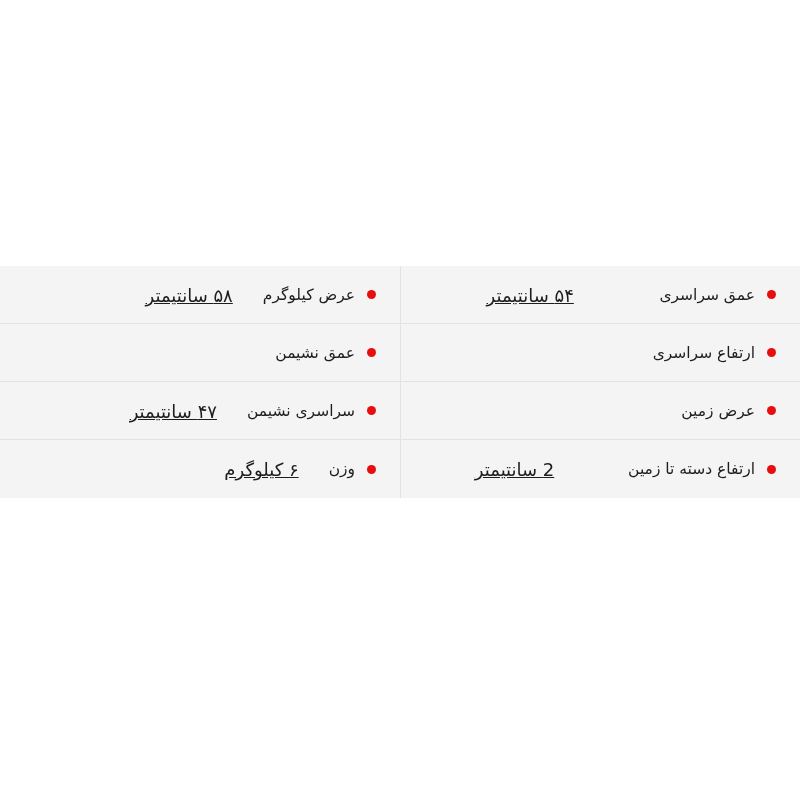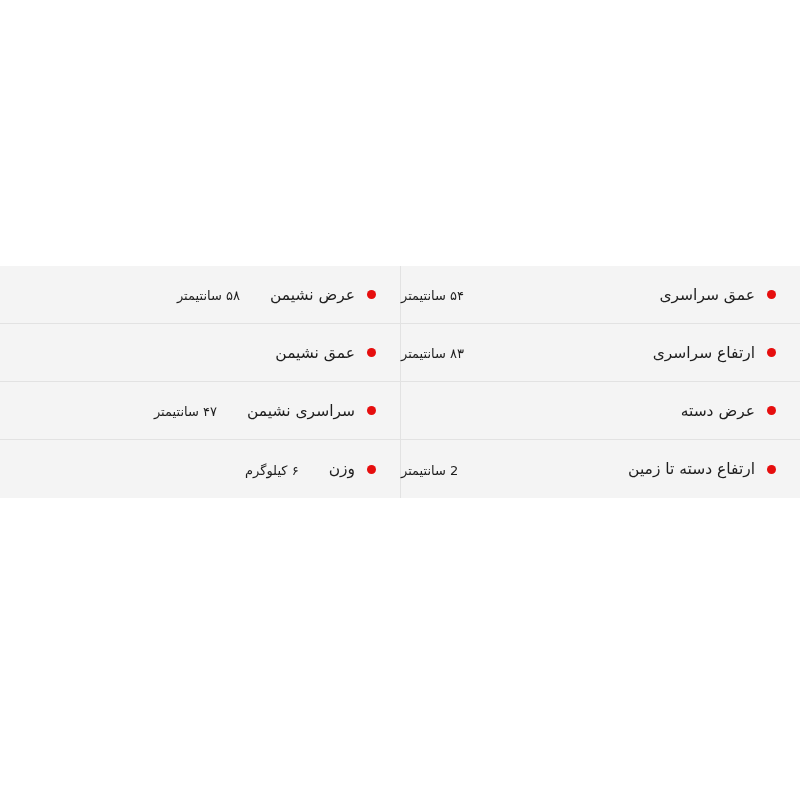--- a/index.html
+++ b/index.html
@@ -73,67 +73,67 @@
     color: #1d1d1d;
     white-space: nowrap;
     line-height: 1;
     padding-top: 2px;
   }
 
   .spec-value {
     flex: 1 1 auto;
     text-align: right;
     padding-right: 30px;
-    font-size: 13px;
+    font-size: 18px;
     color: #1d1d1d;
     white-space: nowrap;
     line-height: 1;
     padding-top: 2px;
     direction: rtl;
+    text-decoration: underline;
   }
 
   
-  .cell-right .spec-value { padding-right: 0; padding-left: 0; text-align: left; }
+  .cell-right .spec-value { padding-right: 0; padding-left: 0; text-align: center; }
 </style>
 </head>
 <body>
 
 <div id="page">
 
   <div class="spec-table">
 
     <div class="spec-row">
       <div class="spec-cell cell-right">
         <span class="bullet"></span>
         <span class="spec-label">عمق سراسری</span>
         <span class="spec-value">۵۴ سانتیمتر</span>
       </div>
       <div class="spec-cell cell-left">
         <span class="bullet"></span>
-        <span class="spec-label">عرض نشیمن</span>
+        <span class="spec-label">عرض کیلوگرم</span>
         <span class="spec-value">۵۸ سانتیمتر</span>
       </div>
     </div>
 
     <div class="spec-row">
       <div class="spec-cell cell-right">
         <span class="bullet"></span>
         <span class="spec-label">ارتفاع سراسری</span>
-        <span class="spec-value">۸۳ سانتیمتر</span>
       </div>
       <div class="spec-cell cell-left">
         <span class="bullet"></span>
         <span class="spec-label">عمق نشیمن</span>
       </div>
     </div>
 
     <div class="spec-row">
       <div class="spec-cell cell-right">
         <span class="bullet"></span>
-        <span class="spec-label">عرض دسته</span>
+        <span class="spec-label">عرض زمین</span>
       </div>
       <div class="spec-cell cell-left">
         <span class="bullet"></span>
         <span class="spec-label">سراسری نشیمن</span>
         <span class="spec-value">۴۷ سانتیمتر</span>
       </div>
     </div>
 
     <div class="spec-row">
       <div class="spec-cell cell-right">

